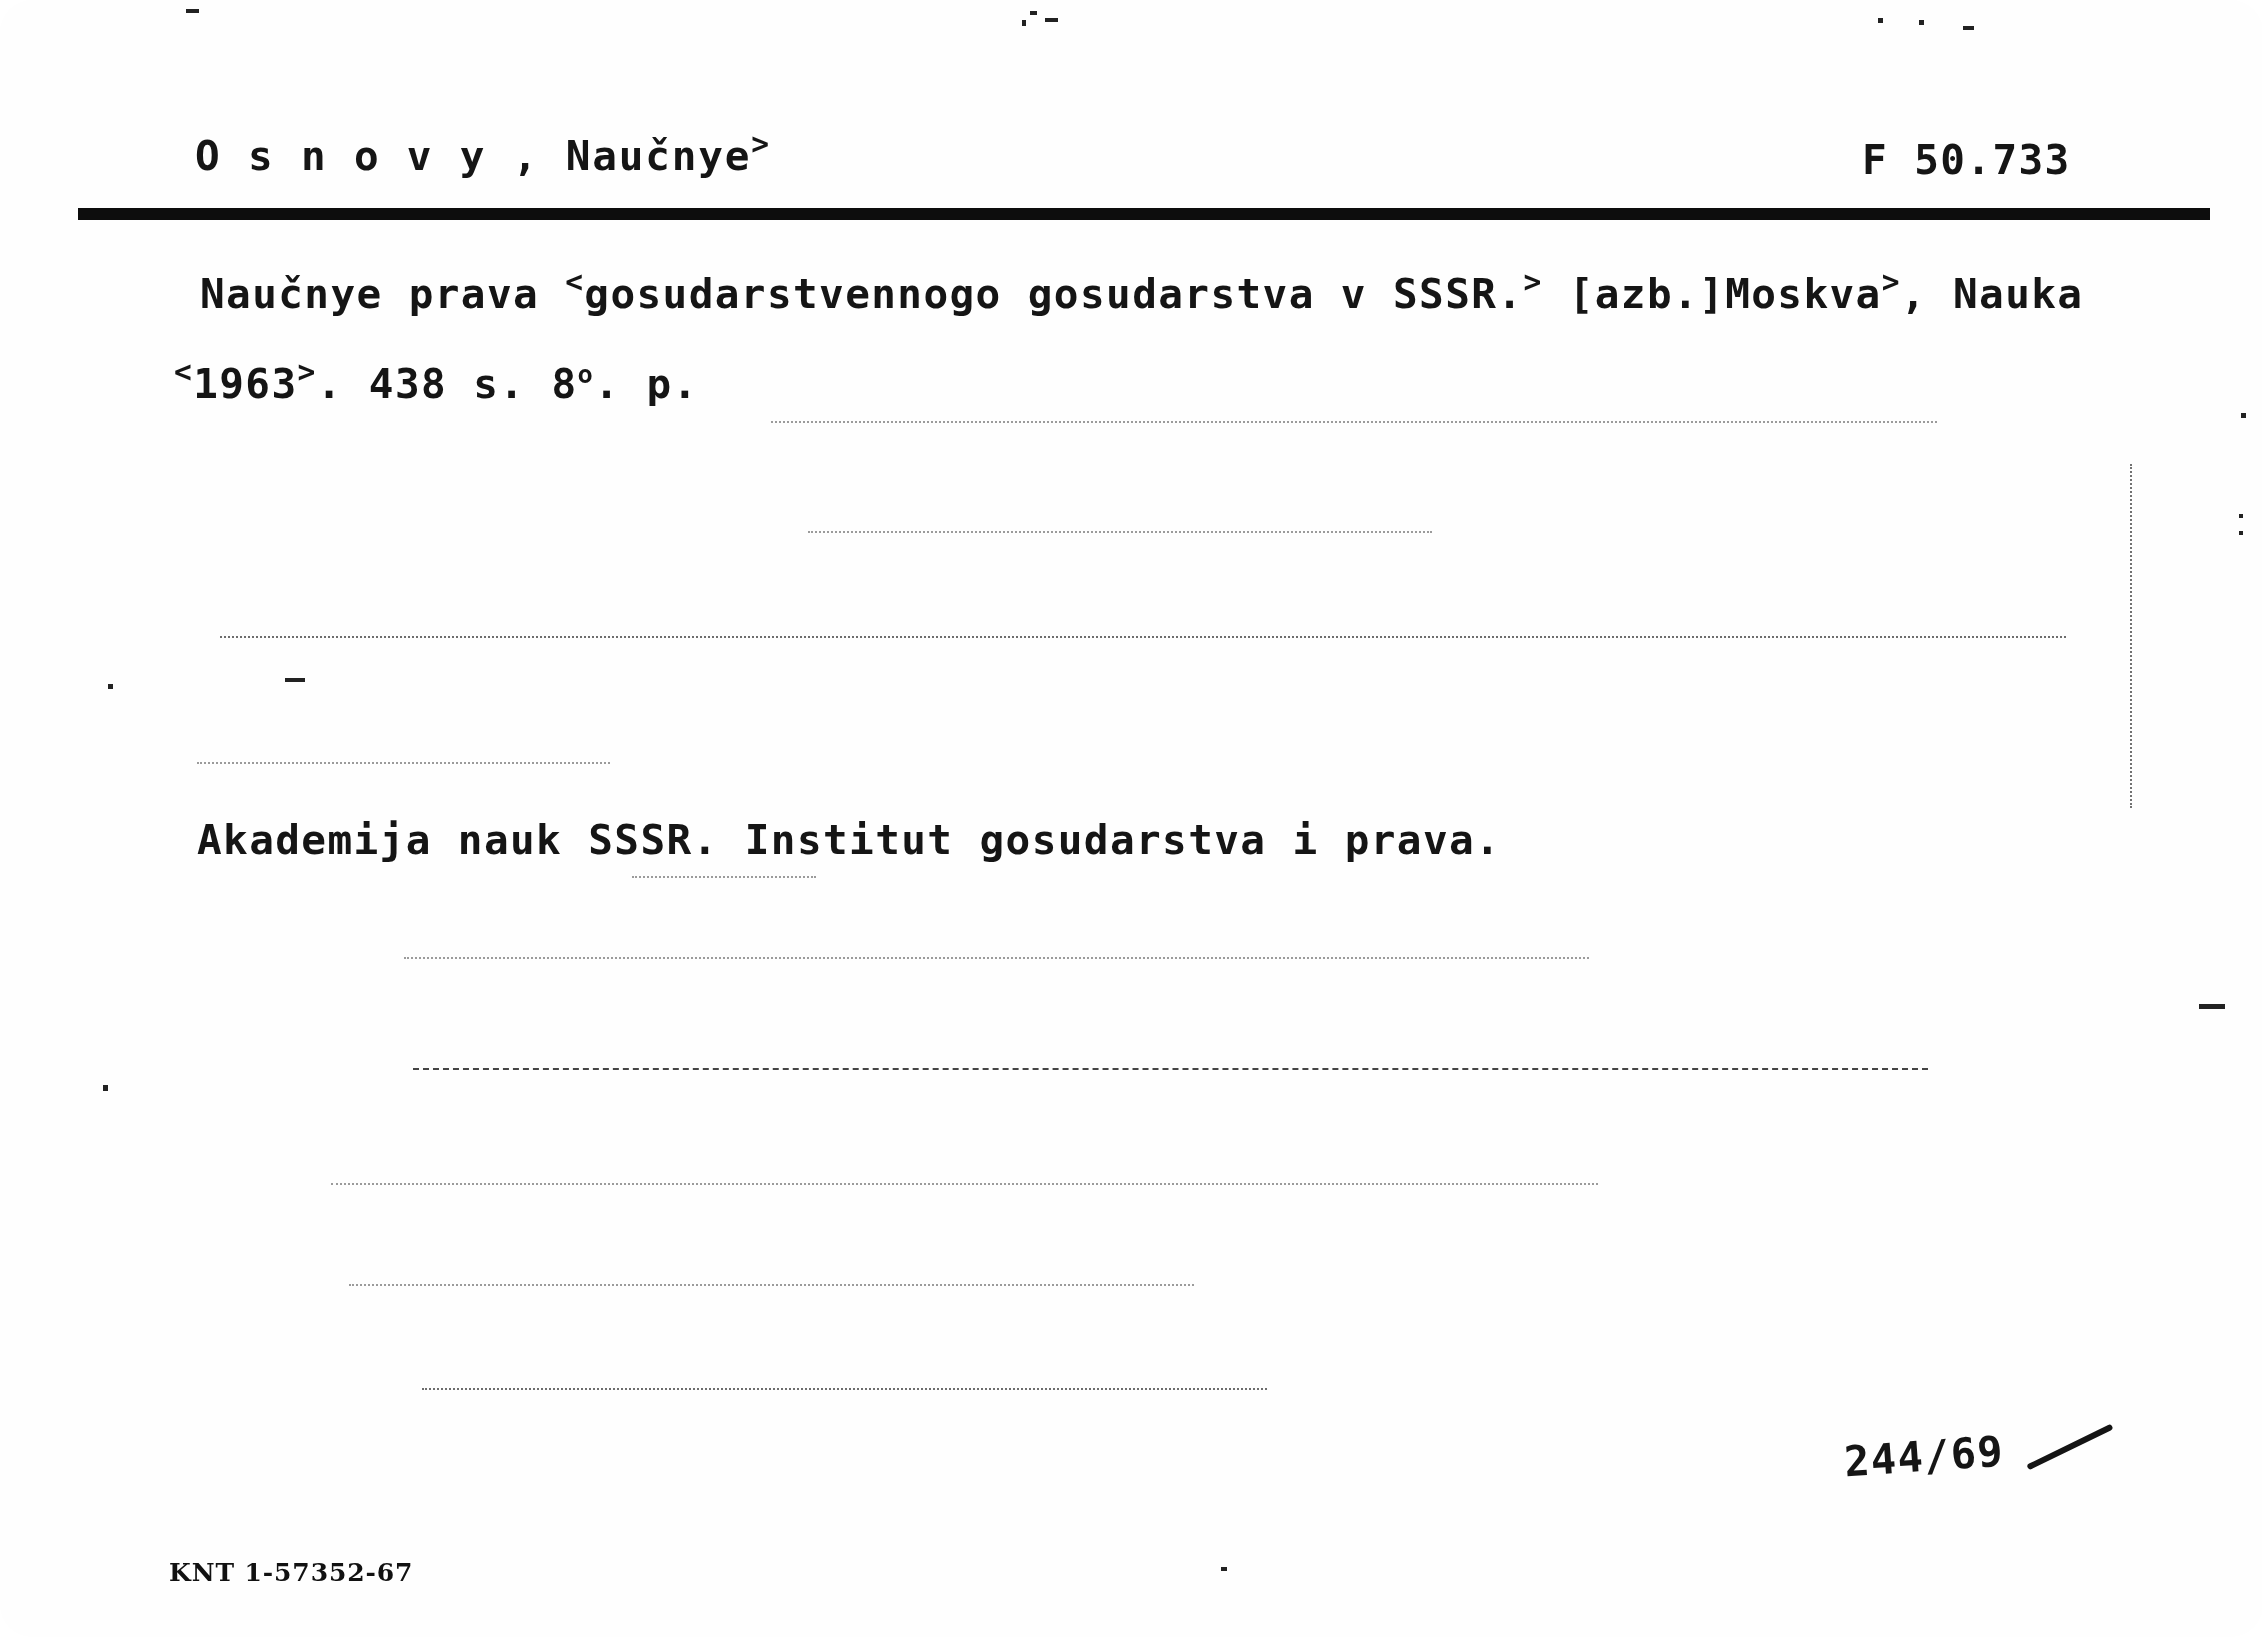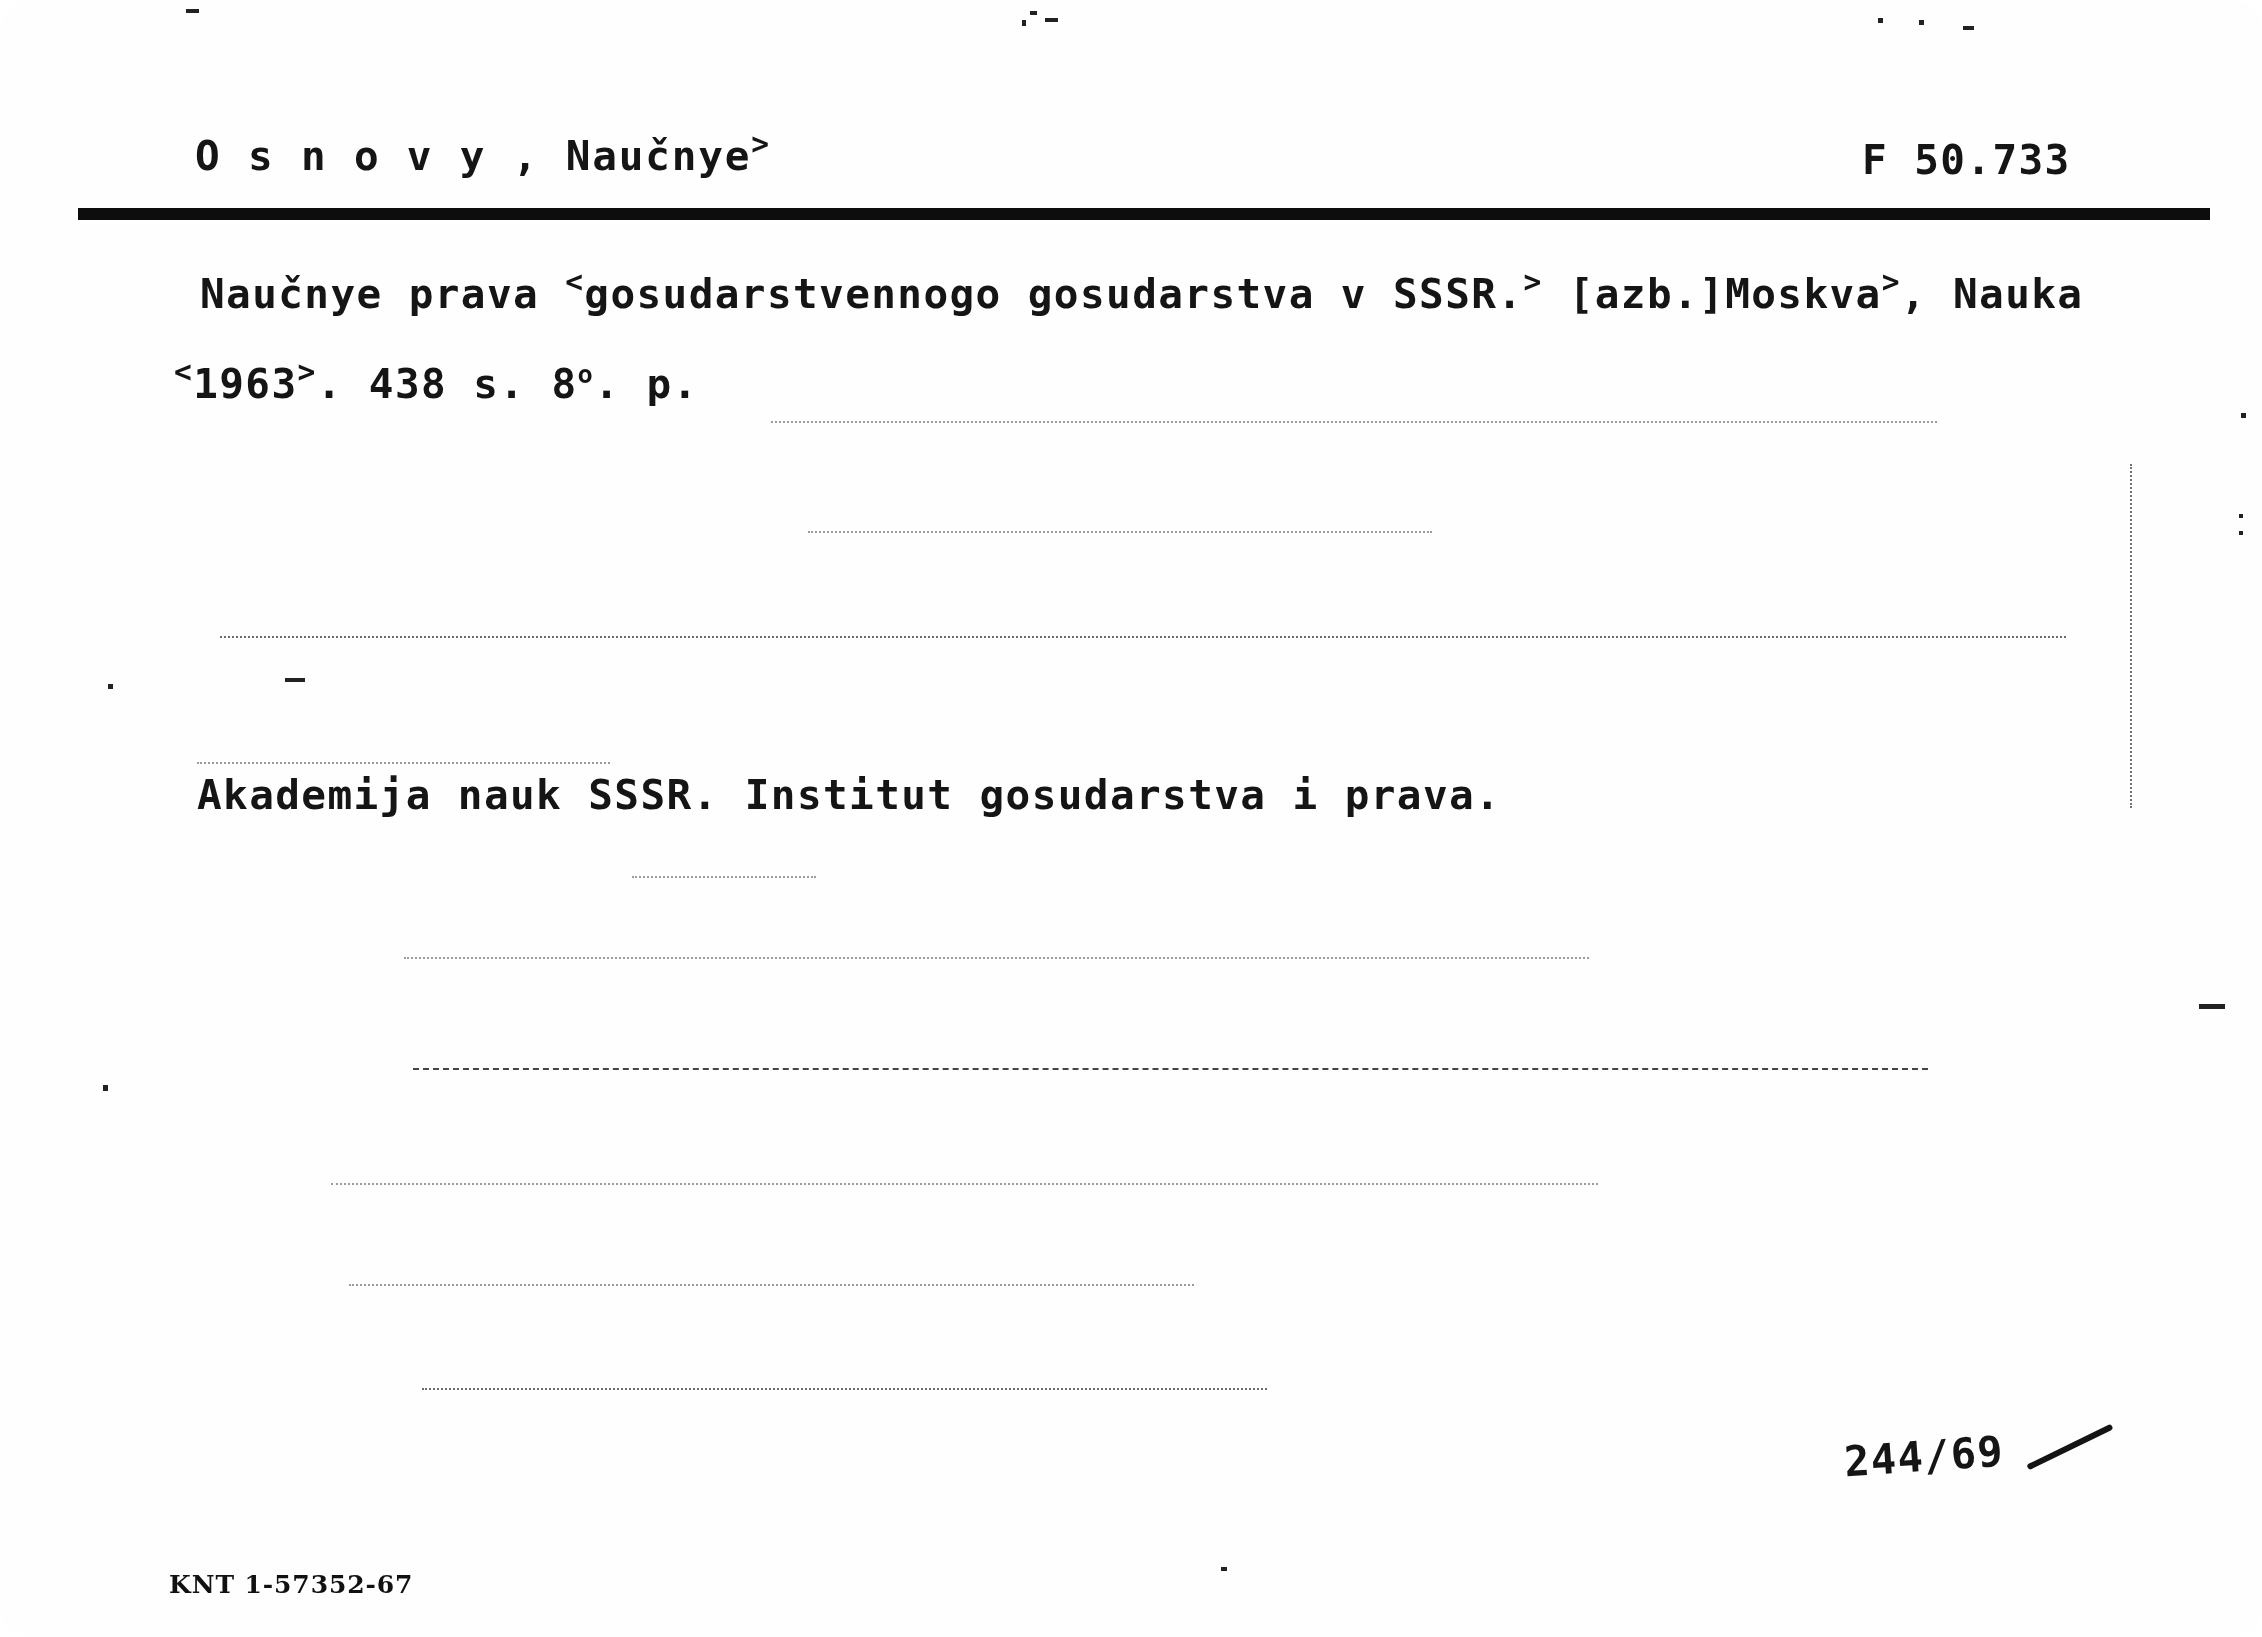--- a/index.html
+++ b/index.html
@@ -42,21 +42,21 @@
   #call-number { left: 1862px; top: 138px; }
   #rule {
     position: absolute;
     left: 78px; top: 208px;
     width: 2132px; height: 12px;
     background: #0d0d0d;
   }
   #title-line1 { left: 200px; top: 272px; }
   #title-line2 { left: 174px; top: 362px; }
   #binding-note { left: 197px; top: 702px; }
-  #corporate-author { left: 197px; top: 773px; text-align: center; }
+  #corporate-author { left: 197px; top: 818px; text-align: center; }
   #accession-number {
     left: 1844px; top: 1434px;
     font-size: 42px;
     transform: rotate(-4deg);
   }
   #accession-stroke {
     position: absolute;
     left: 2023px; top: 1444px;
     width: 94px; height: 6.4px;
     background: #141414;
@@ -65,21 +65,20 @@
   }
   #print-code {
     position: absolute;
     left: 169px; top: 1558px;
     font-family: "DejaVu Serif", serif;
     font-weight: bold;
     font-size: 25px;
     letter-spacing: 0.9px;
     color: #111;
     white-space: pre;
-    margin-top: 12px;
   }
   .artifact-line {
     position: absolute;
     height: 0;
   }
   .artifact-line.sparse { border-top: 2.8px dotted rgba(20,20,20,0.42); }
   .artifact-line.medium { border-top: 2.8px dotted rgba(20,20,20,0.62); }
   .artifact-line.dense  { border-top: 2.8px dashed rgba(15,15,15,0.78); }
   .artifact-vline {
     position: absolute;

